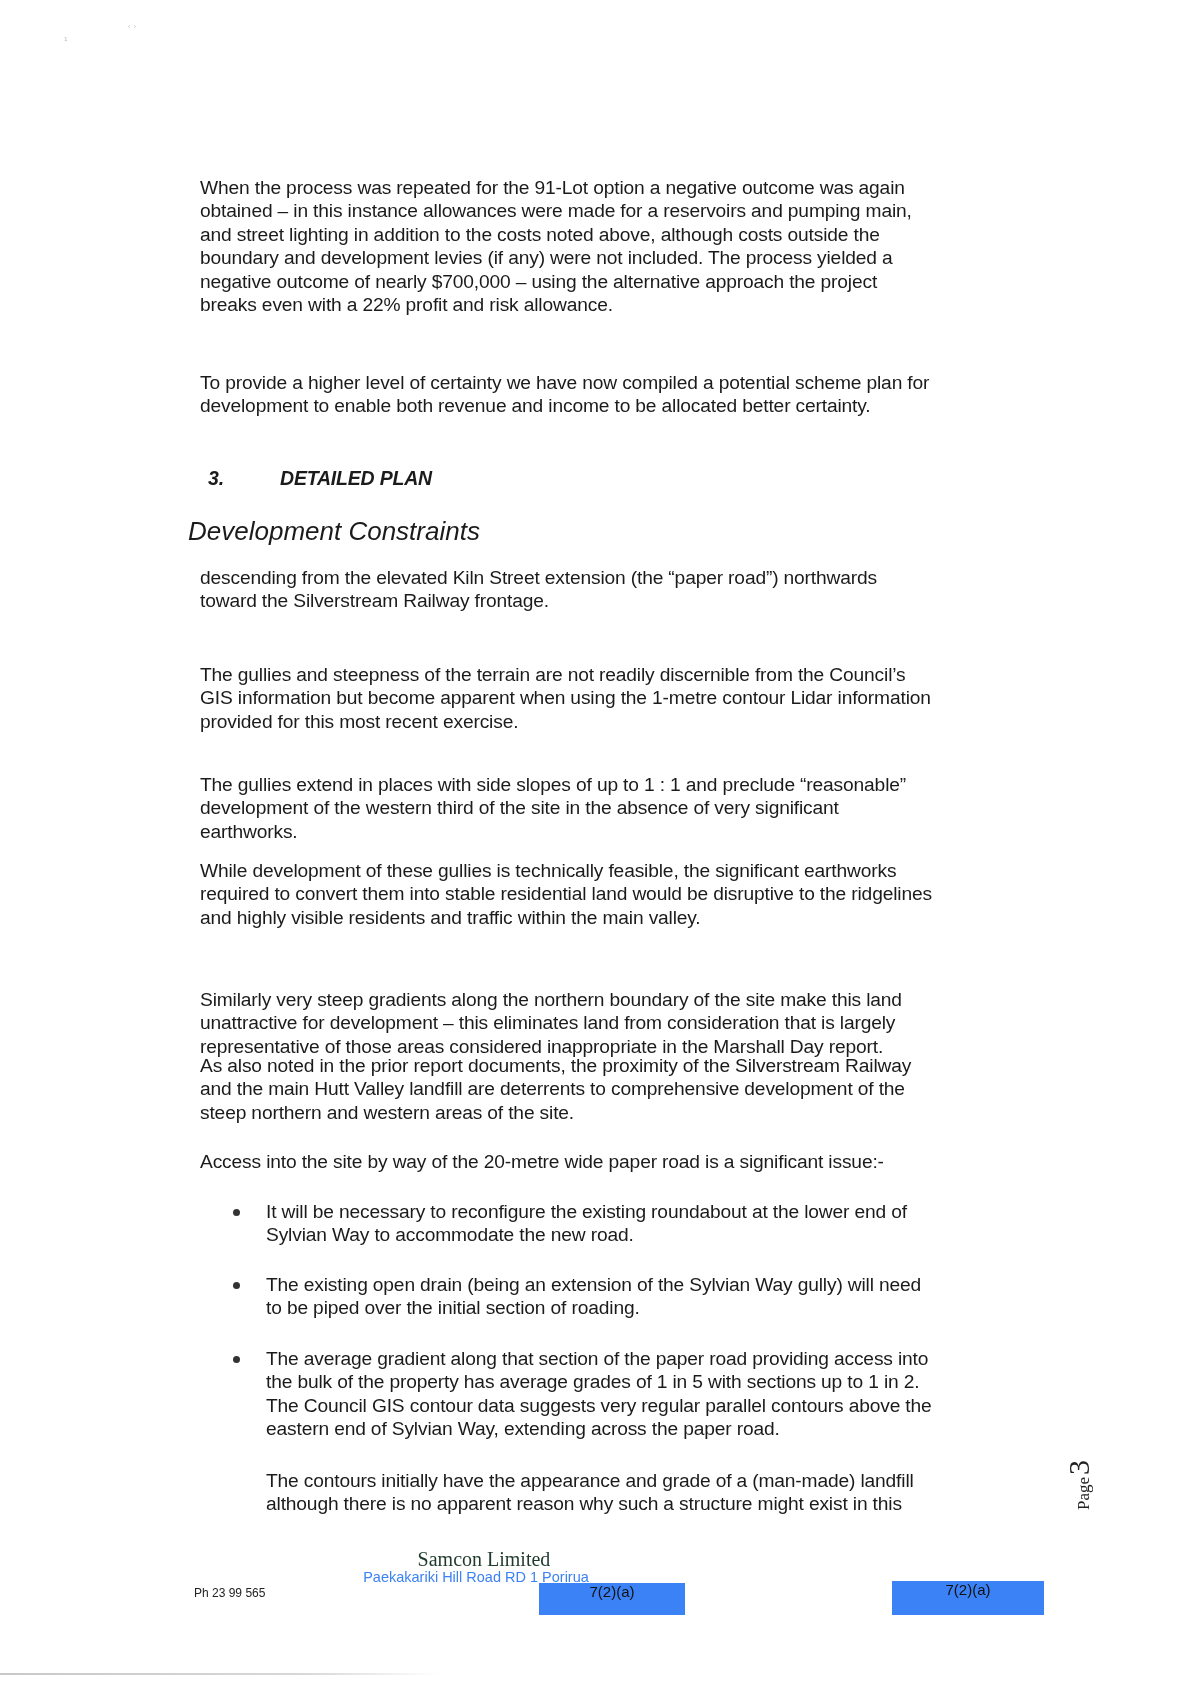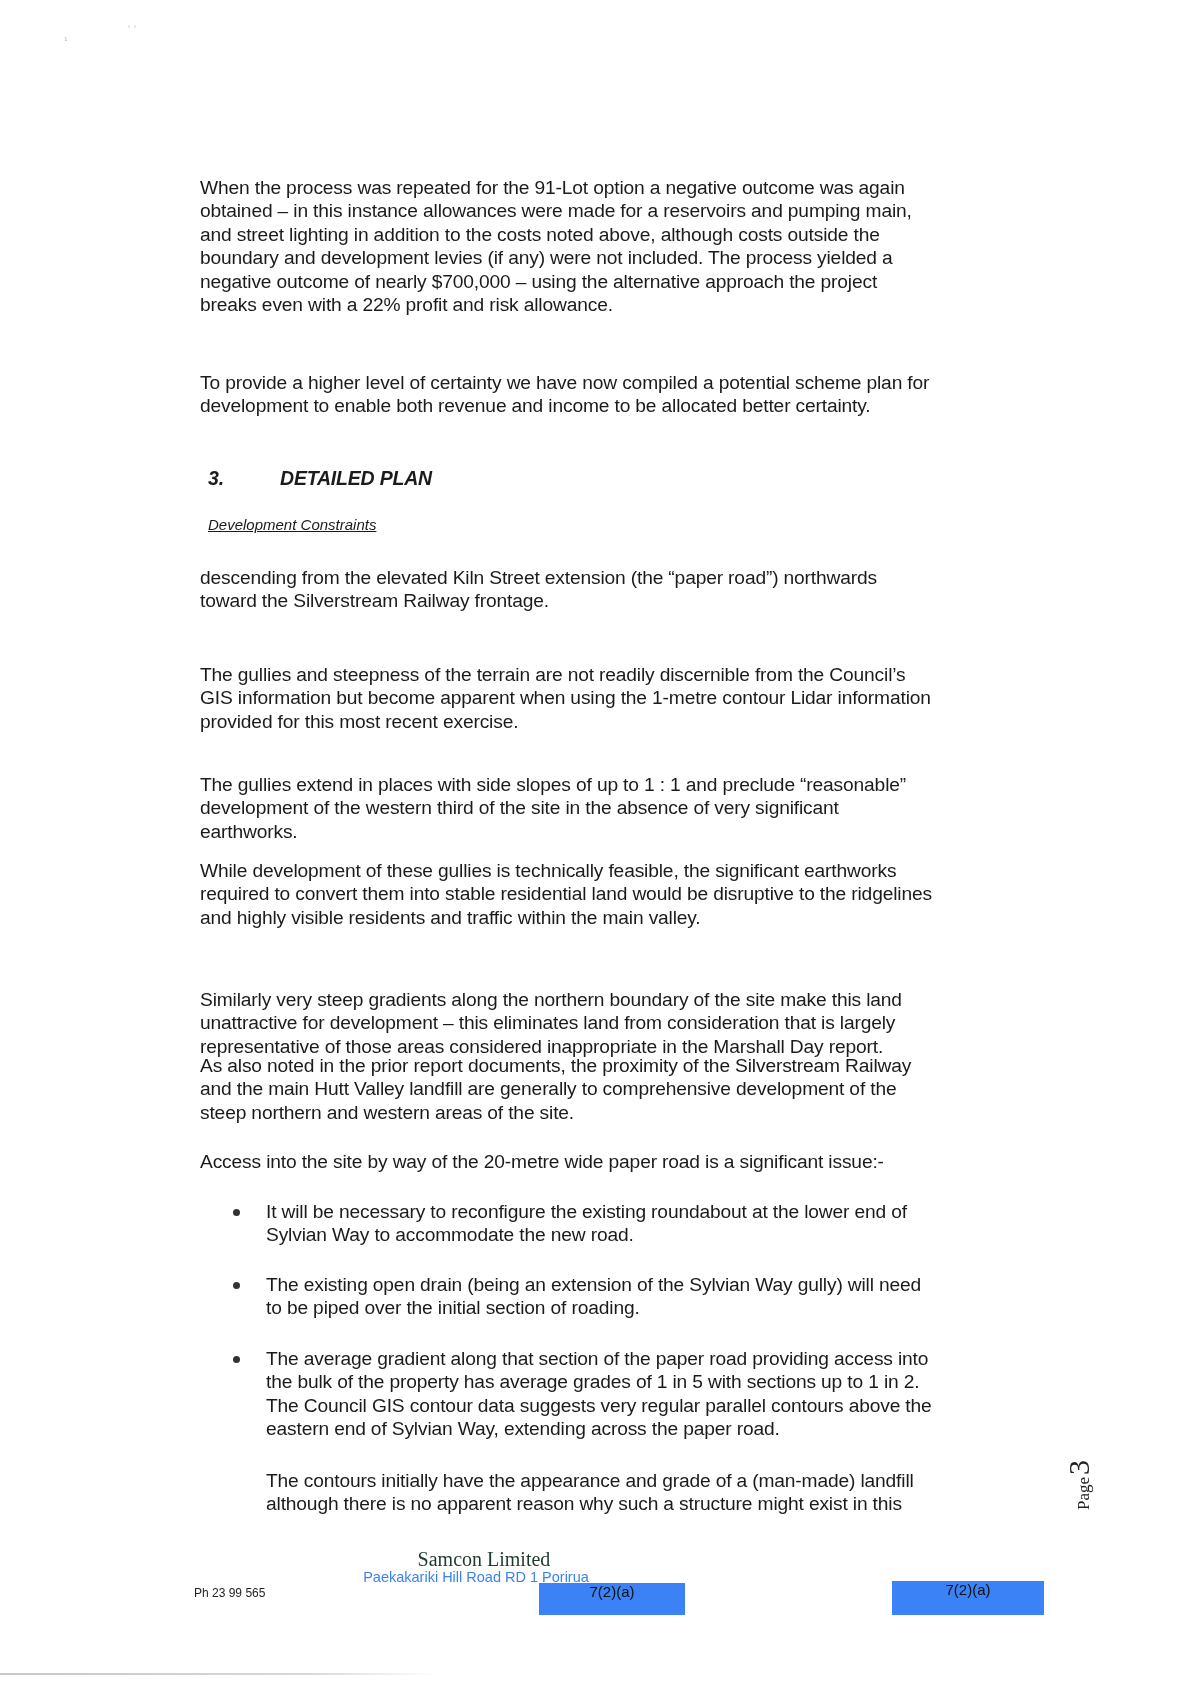--- a/index.html
+++ b/index.html
@@ -9,21 +9,21 @@
 
   .scan-mark { position: absolute; font-size: 9px; color: #b8b8b8; font-family: "DejaVu Sans", sans-serif; }
 
   .body-text { position: absolute; left: 200px; width: 820px; font-size: 19.2px; line-height: 23.4px;
                letter-spacing: -0.15px; }
   .line { display: block; white-space: nowrap; }
 
   .heading { position: absolute; left: 208px; font-size: 19.5px; font-weight: bold; font-style: italic;
              letter-spacing: -0.2px; }
   .heading .num { display: inline-block; width: 72px; }
-  .subheading { position: absolute; left: 208px; font-size: 15px; font-style: italic; text-decoration: underline; }
+  .subheading { position: absolute; left: 188px; font-size: 26px; font-style: italic; }
 
   .bullet-list { position: absolute; left: 200px; width: 840px; font-size: 19.2px; line-height: 23.4px; letter-spacing: -0.15px; }
   .bullet-item { position: absolute; left: 0; width: 840px; }
   .bullet-dot { position: absolute; left: 33px; top: 9px; width: 7px; height: 7px; border-radius: 50%; background: #333; }
   .bullet-text { position: absolute; left: 66px; }
 
   .footer-company { position: absolute; left: 0; width: 968px; top: 1548px; text-align: center;
                     font-family: "Liberation Serif", serif; font-size: 20px; color: #1f3a2c; }
   .footer-address { position: absolute; left: 0; width: 952px; top: 1569px; text-align: center;
                     font-size: 14.5px; color: #3b82f6; }
@@ -93,21 +93,21 @@
   </div>
 
   <div class="body-text" style="top:956px;margin-top:32px;">
     <span class="line">Similarly very steep gradients along the northern boundary of the site make this land</span>
     <span class="line">unattractive for development – this eliminates land from consideration that is largely</span>
     <span class="line">representative of those areas considered inappropriate in the Marshall Day report.</span>
   </div>
 
   <div class="body-text" style="top:1054px;">
     <span class="line">As also noted in the prior report documents, the proximity of the Silverstream Railway</span>
-    <span class="line">and the main Hutt Valley landfill are generally to comprehensive development of the</span>
+    <span class="line">and the main Hutt Valley landfill are deterrents to comprehensive development of the</span>
     <span class="line">steep northern and western areas of the site.</span>
   </div>
 
   <div class="body-text" style="top:1150px;">
     <span class="line">Access into the site by way of the 20-metre wide paper road is a significant issue:-</span>
   </div>
 
   <div class="bullet-list" style="top:1200px;">
     <div class="bullet-item" style="top:0;">
       <span class="bullet-dot"></span>

